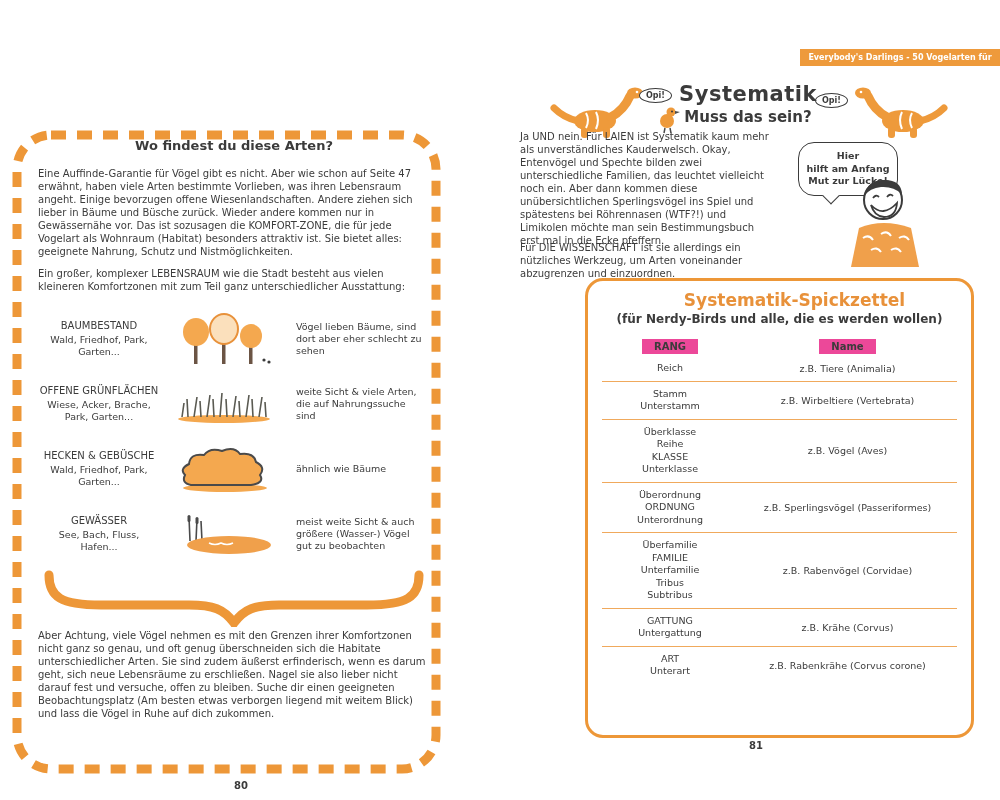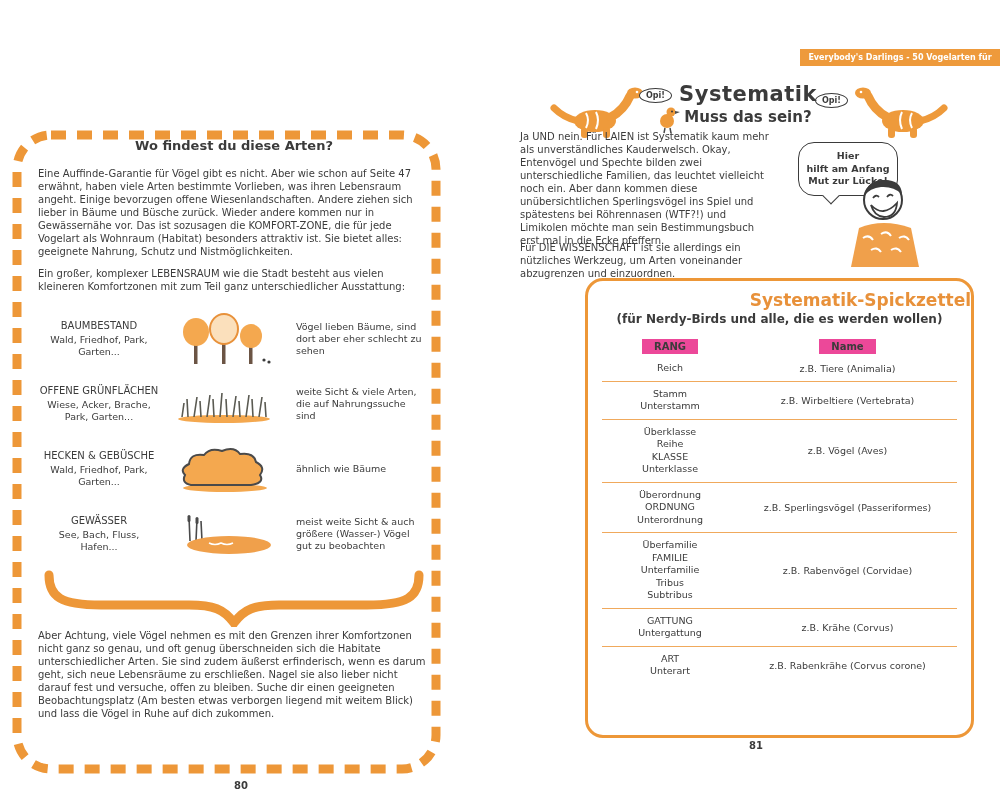--- a/index.html
+++ b/index.html
@@ -48,21 +48,21 @@
     border:1.5px solid #3b3b3b; border-radius:16px; padding:7px 5px;
     font-size:9.5px; font-weight:bold; text-align:center; line-height:12.5px; white-space:pre-line;margin-top:11px; }
   .big-bubble:after { content:""; position:absolute; bottom:-7px; left:26px; width:11px; height:11px;
     background:#fff; border-right:1.5px solid #3b3b3b; border-bottom:1.5px solid #3b3b3b;
     transform:rotate(45deg); }
   .person-svg { position:absolute; left:333px; top:172px; width:105px; height:95px; }
   .r-para2 { position:absolute; left:20px; top:241px; width:262px; }
 
   .spick-box { position:absolute; left:85px; top:278px; width:389px; height:460px;
     border:3px solid #ED9738; border-radius:18px; }
-  .box-title { text-align:right; font-size:17px; font-weight:bold; color:#E8913A; margin-top:9px;padding-left:30px; }
+  .box-title { text-align:center; font-size:17px; font-weight:bold; color:#E8913A; margin-top:9px;padding-left:30px; }
   .box-sub { text-align:center; font-size:12px; font-weight:bold; margin-top:2px; }
   .thead { display:flex; margin-top:9px; padding:0 14px; }
   .th-rang { width:136px; text-align:center; }
   .th-name { flex:1; text-align:center; }
   .chip { display:inline-block; background:#ec4899; color:#3b3b3b; font-size:10px; font-weight:bold;
     padding:2px 12px; }
   .trows { padding:0 14px; margin-top:2px; }
   .t-row { display:flex; align-items:center; padding:6px 0; }
   .t-row + .t-row { border-top:1.5px solid #F0A95C; }
   .t-rang { width:136px; text-align:center; white-space:pre-line; font-size:9.5px; line-height:12.5px; }

